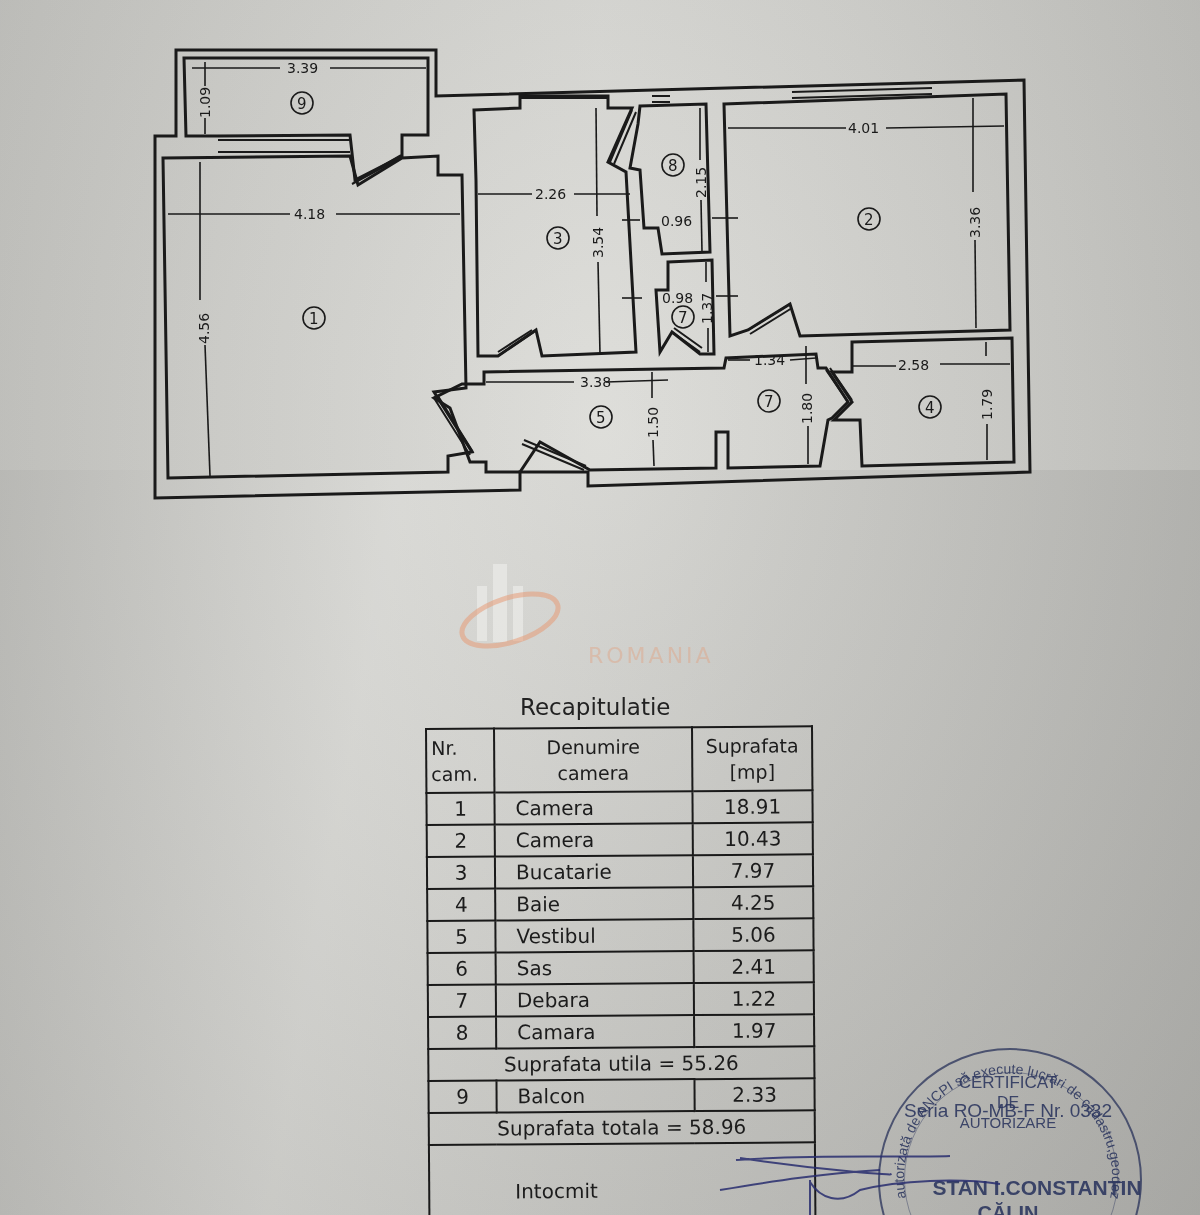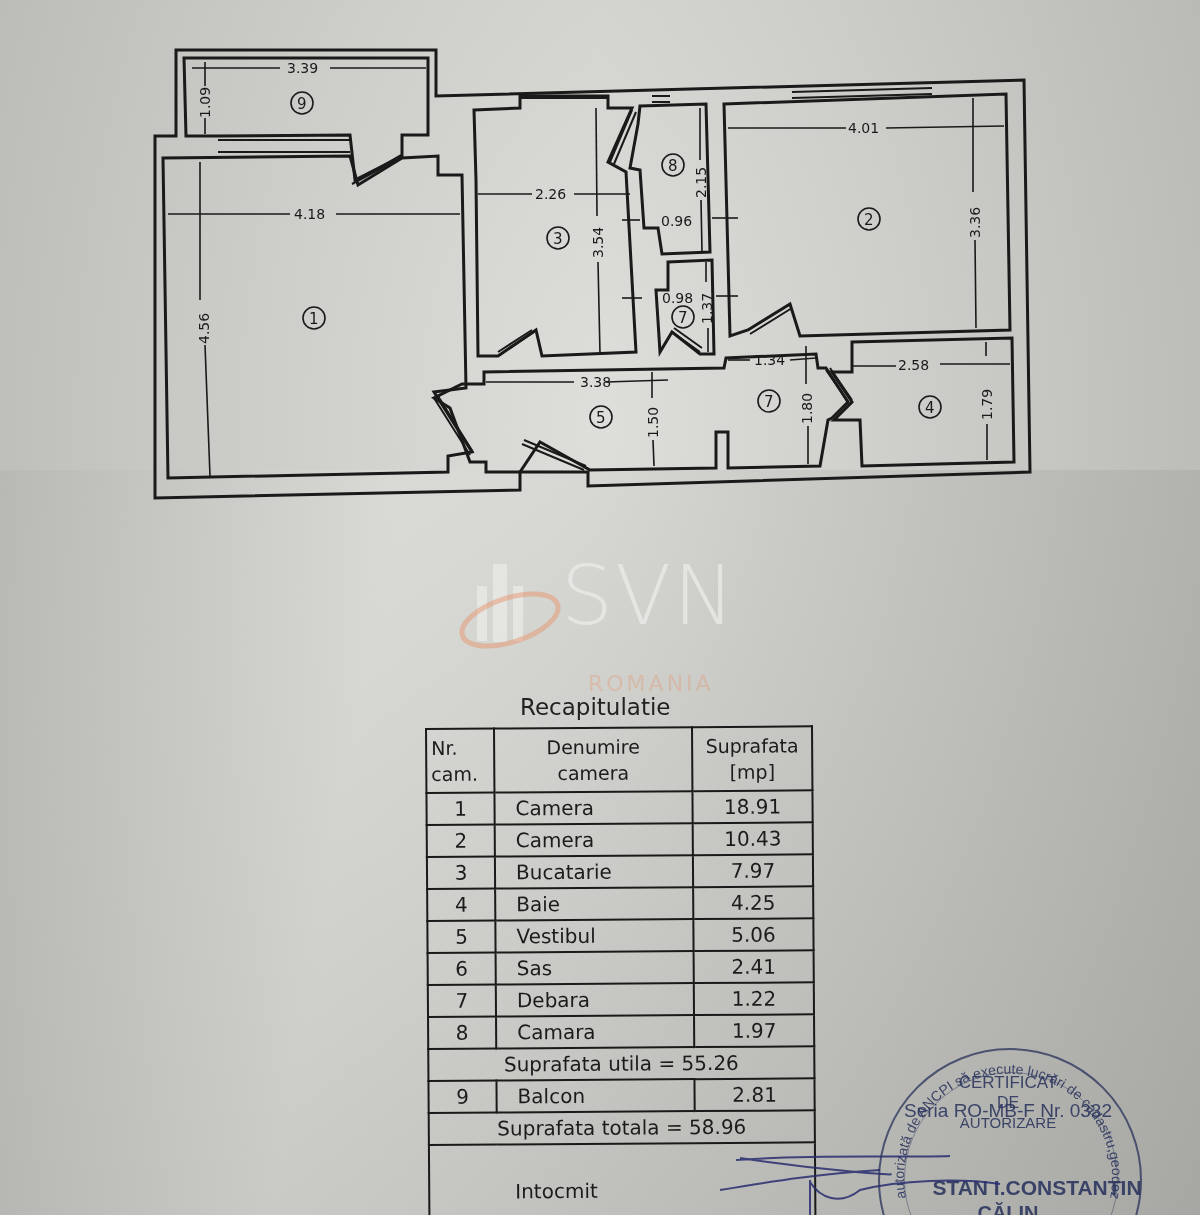--- a/index.html
+++ b/index.html
@@ -17,21 +17,21 @@
   svg.plan { position:absolute; left:0; top:0; }
   .wall { fill:none; stroke:#1a1a1a; stroke-width:3; stroke-linejoin:miter; }
   .thin { fill:none; stroke:#1a1a1a; stroke-width:2; }
   .dim { stroke:#1a1a1a; stroke-width:1.6; }
   .dimtxt { font-family:"DejaVu Sans", sans-serif; font-size:14px; fill:#1a1a1a; }
   .rnum { font-family:"DejaVu Sans", sans-serif; font-size:15px; fill:#1a1a1a; }
   .rcirc { fill:none; stroke:#1a1a1a; stroke-width:1.6; }
 
   .watermark { position:absolute; left:455px; top:548px; width:300px; height:130px; }
   .wm-svn { position:absolute; left:106px; top:0; font-family:"DejaVu Sans", sans-serif; font-size:82px; letter-spacing:2px; color:rgba(235,235,232,0.75); font-weight:300; }
-  .wm-romania { position:absolute; left:133px; top:95px; font-family:"DejaVu Sans", sans-serif; font-size:22px; letter-spacing:3px; color:rgba(230,150,110,0.35);margin-top:28px; }
+  .wm-romania { position:absolute; left:133px; top:95px; font-family:"DejaVu Sans", sans-serif; font-size:22px; letter-spacing:3px; color:rgba(230,150,110,0.35); }
 
   .recap-title { position:absolute; left:520px; top:694px; font-size:23px; color:#222; }
   table.recap { position:absolute; left:425px; top:728px; border-collapse:collapse; transform:rotate(-0.4deg); transform-origin:0 0; }
   table.recap td { border:2px solid #1a1a1a; font-size:20px; padding:0; height:30px; color:#1c1c1c; }
   table.recap .hdr td { height:62px; font-size:19px; vertical-align:middle; }
   td.c-nr { width:62px; text-align:center; }
   td.c-name { width:176px; padding-left:20px !important; }
   td.c-area { width:118px; text-align:center; }
   td.hdr-nr { text-align:left; padding-left:4px !important; line-height:26px; }
   td.hdr-name, td.hdr-area { text-align:center; line-height:26px; }
@@ -186,21 +186,20 @@
     </g>
 </svg>
 
 <div class="watermark">
   <svg width="110" height="100" style="position:absolute;left:0;top:8px;">
     <rect x="22" y="30" width="10" height="55" fill="rgba(235,235,232,0.7)"></rect>
     <rect x="38" y="8" width="14" height="78" fill="rgba(235,235,232,0.7)"></rect>
     <rect x="58" y="30" width="10" height="55" fill="rgba(235,235,232,0.7)"></rect>
     <ellipse cx="55" cy="64" rx="50" ry="22" fill="none" stroke="rgba(232,149,110,0.5)" stroke-width="5" transform="rotate(-18 55 64)"></ellipse>
   </svg>
-  <div class="wm-svn">SVN</div>
   <div class="wm-romania">ROMANIA</div>
 </div>
 
 <div class="recap-title">Recapitulatie</div>
 <table class="recap">
   <tbody>
       <tr class="hdr">
     <td class="c-nr hdr-nr"><span>Nr.</span><br><span>cam.</span></td>
     <td class="c-name hdr-name" style="padding-left:0 !important"><span>Denumire</span><br><span>camera</span></td>
     <td class="c-area hdr-area"><span>Suprafata</span><br><span>[mp]</span></td>
@@ -244,21 +243,21 @@
         <td class="c-nr">8</td>
         <td class="c-name">Camara</td>
         <td class="c-area">1.97</td>
       </tr>
   <tr>
         <td class="span" colspan="3">Suprafata utila = 55.26</td>
       </tr>
   <tr>
         <td class="c-nr">9</td>
         <td class="c-name">Balcon</td>
-        <td class="c-area">2.81</td>
+        <td class="c-area">2.33</td>
       </tr>
   <tr>
         <td class="span" colspan="3">Suprafata totala = 58.96</td>
       </tr>
   <tr>
         <td class="sign" colspan="3">Intocmit</td>
       </tr>
 </tbody>
   </table>
 

